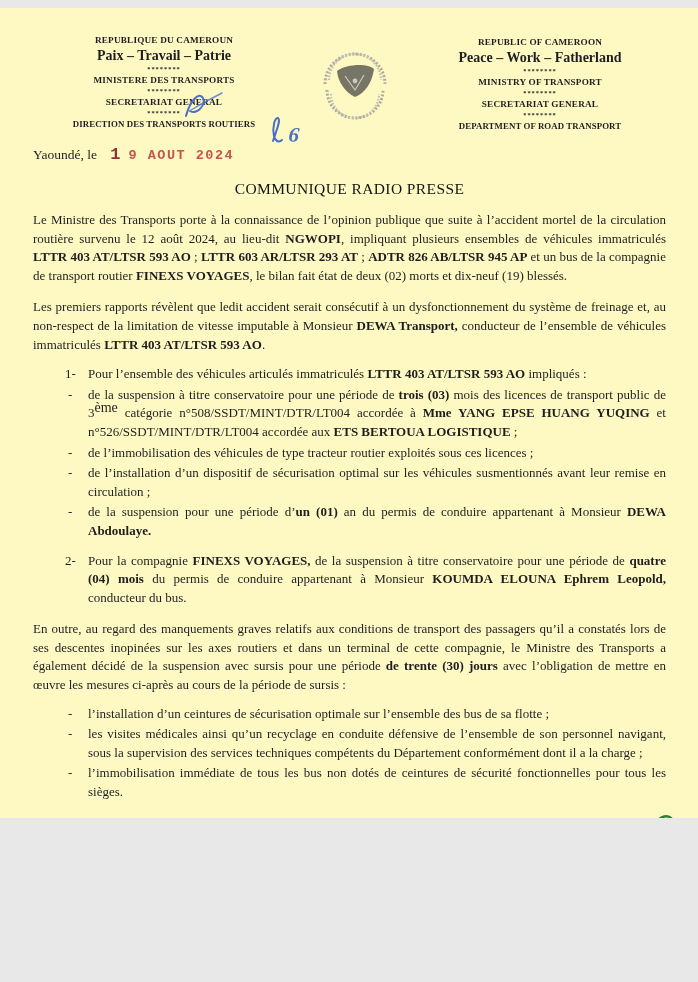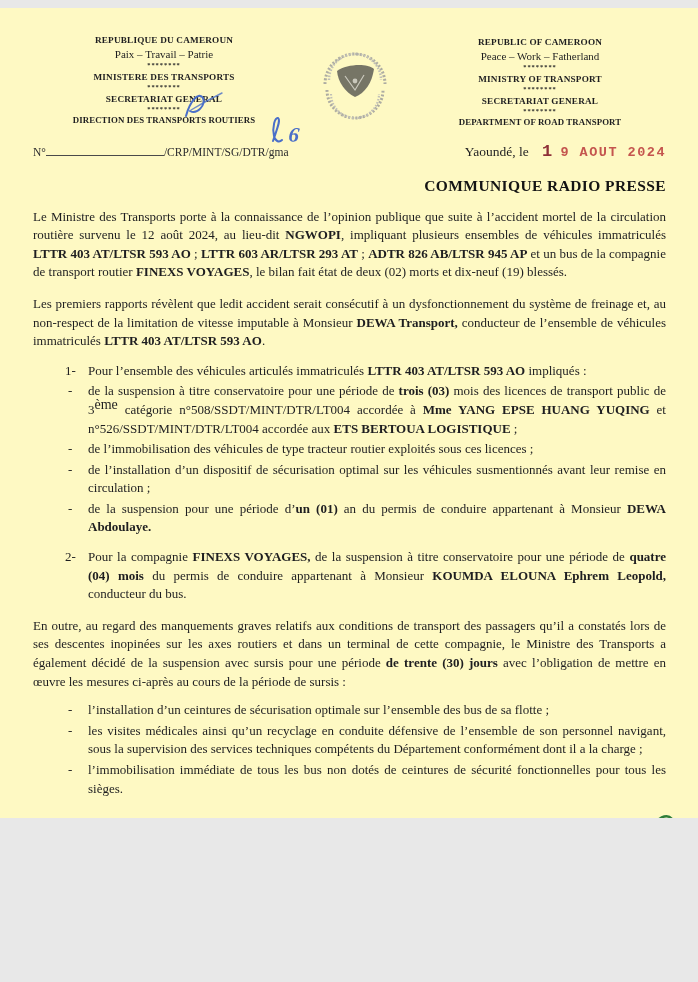--- a/index.html
+++ b/index.html
@@ -11,36 +11,36 @@
     color:#1e1e20;
   }
   .doc { position:absolute; inset:0; padding:24px 32px 0 33px; }
 
   
   .hdr { display:flex; justify-content:space-between; align-items:flex-start; }
   .hdr-col { text-align:center; line-height:1.15; }
   .hdr-left  { width:262px; }
   .hdr-right { width:252px; padding-top:2px; }
   .h-main  { font-size:9.2px; font-weight:bold; letter-spacing:.2px; margin-top:3px; }
-  .h-motto { font-size:11px; font-weight:normal; margin-top:2px; }
+  .h-motto { font-size:14px; font-weight:bold; margin-top:2px; }
   .h-stars { font-size:6.4px; font-weight:bold; letter-spacing:1px; color:#2b2b2b; margin-top:1px; }
   .h-wide  { font-size:8.8px; font-weight:bold; letter-spacing:.1px; margin-top:3px; white-space:nowrap; }
   .emblem-wrap { width:92px; padding-top:12px; display:flex; justify-content:center; }
 
   
   .refrow { display:flex; justify-content:space-between; align-items:baseline; margin-top:14px; }
   .ref { font-size:11.5px; color:#2c2c2e; }
   .ref .uline { display:inline-block; width:118px; border-bottom:1.2px solid #4a4a4a; height:10px; }
   .pdate { font-size:13.5px; }
   .stamp-date { font-family:Liberation Mono, monospace; font-weight:bold; margin-left:10px; white-space:nowrap; }
   .sd1 { color:#8e3038; font-size:17px; }
   .sd2 { color:#c4554e; font-size:13.5px; letter-spacing:1.5px; }
 
   
-  .title { text-align:right; font-size:15.5px; font-weight:bold; letter-spacing:.4px; margin-top:16px; color:#141414; }
+  .title { text-align:center; font-size:15.5px; font-weight:normal; letter-spacing:.4px; margin-top:16px; color:#141414; }
   .para { font-size:13px; line-height:18.6px; text-align:justify; margin-top:13px; }
   .num-item { display:flex; margin-top:11px; font-size:13px; line-height:18.6px; }
   .num-item .num { width:23px; margin-left:32px; flex:none; }
   .num-item .txt { flex:1; text-align:justify; }
   .bullet { display:flex; font-size:13px; line-height:18.6px; margin-top:2px; }
   .bullet .dash { width:20px; margin-left:35px; flex:none; }
   .bullet .txt { flex:1; text-align:justify; }
   b { font-weight:bold; }
   sup { font-size:14px; vertical-align:super; line-height:0; }
 
@@ -91,23 +91,20 @@
         <div class="h-stars">********</div>
         <div class="h-main">MINISTRY OF TRANSPORT</div>
         <div class="h-stars">********</div>
         <div class="h-main">SECRETARIAT GENERAL</div>
         <div class="h-stars">********</div>
         <div class="h-wide">DEPARTMENT OF ROAD TRANSPORT</div>
       </div>
     </div>
 
     <div class="refrow">
-      <div class="ref">
-        <span>N°</span><span class="uline"></span><span>/CRP/MINT/SG/DTR/gma</span>
-      </div>
       <div class="pdate">
         <span>Yaoundé, le</span>
         <span class="stamp-date">
           <span class="sd1">1</span>
           <span class="sd2">9 AOUT 2024</span>
         </span>
       </div>
     </div>
 
     <div class="title">COMMUNIQUE RADIO PRESSE</div>

